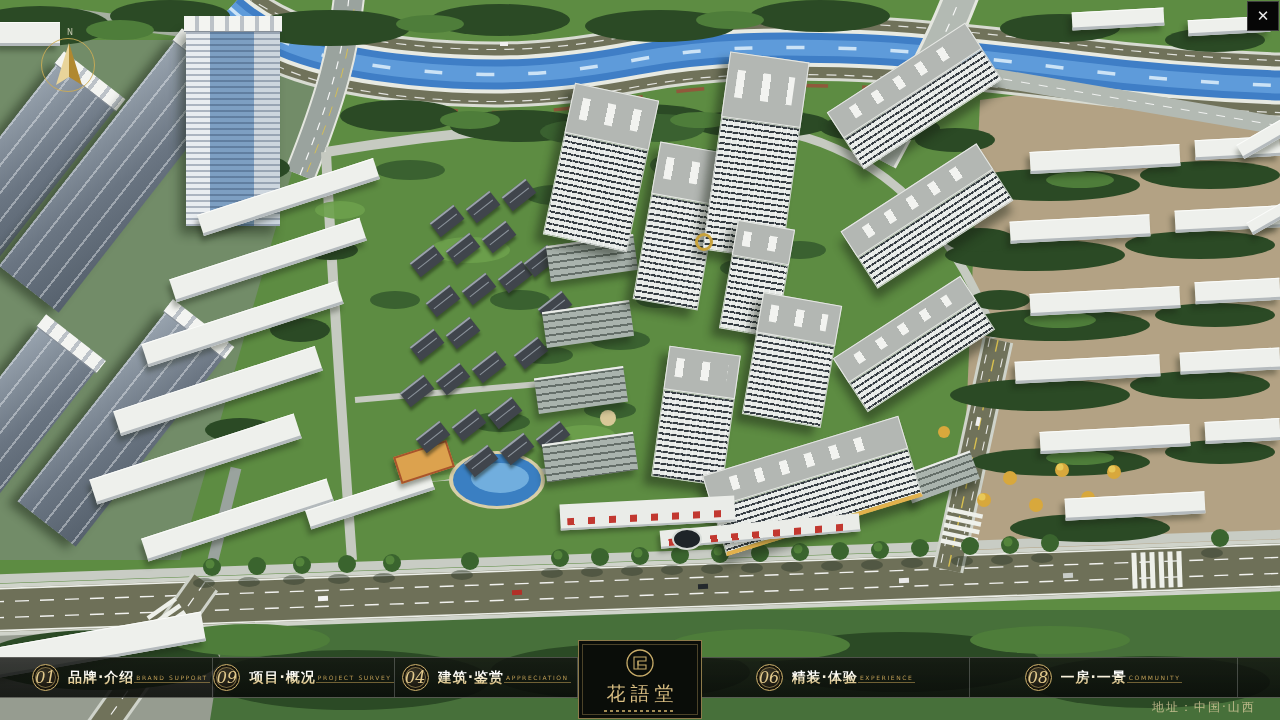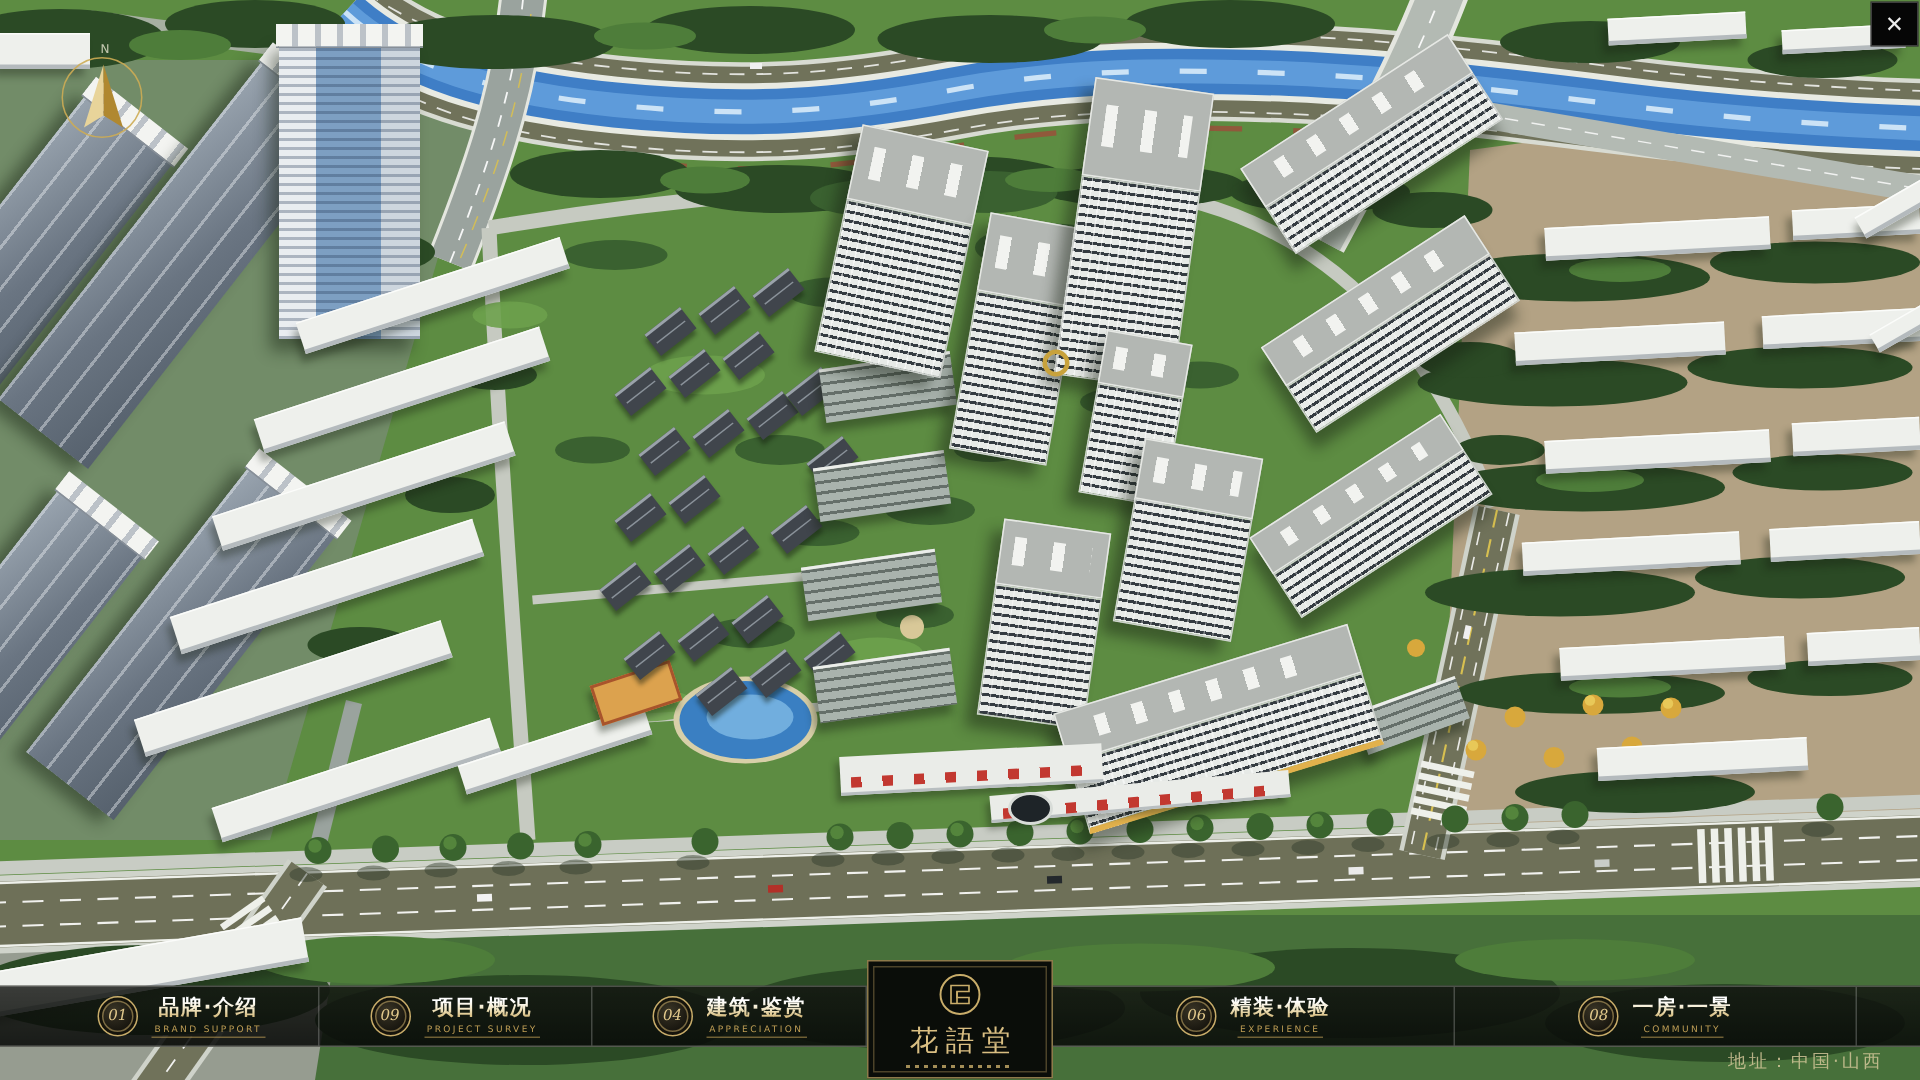--- a/index.html
+++ b/index.html
@@ -56,22 +56,22 @@
     border-top:1px solid rgba(230,230,220,.30);border-bottom:1px solid rgba(230,230,220,.30);}
   .nav-group{position:absolute;top:0;height:100%;display:flex;}
   .nav-left{left:30px;width:548px;}
   .nav-right{left:702px;width:536px;}
   .nav-item{flex:1;display:flex;align-items:center;justify-content:center;gap:9px;
     border-right:1px solid rgba(255,255,255,.22);cursor:pointer;}
   .badge{width:27px;height:27px;border-radius:50%;border:1px solid #c9ad6a;flex:0 0 27px;
     display:flex;align-items:center;justify-content:center;
     background:radial-gradient(circle at 40% 35%,#3a3526,#14120c 70%);
     box-shadow:inset 0 0 0 2px rgba(10,10,6,.9),inset 0 0 0 3px rgba(201,173,106,.55);}
-  .badge span{font-family:"DejaVu Serif","Liberation Serif",serif;font-style:italic;font-size:10px;color:#e2c98c;}
-  .nav-texts{display:flex;flex-direction:column;align-items:center;}
+  .badge span{font-family:"DejaVu Serif","Liberation Serif",serif;font-style:italic;font-size:16px;color:#e2c98c;}
+  .nav-texts{display:flex;flex-direction:row;align-items:center;}
   .nav-zh{font-size:14px;font-weight:bold;letter-spacing:1px;
     background:linear-gradient(180deg,#ffffff 25%,#f0e4c0 55%,#c9a860 95%);
     -webkit-background-clip:text;background-clip:text;color:#ecdfb8;-webkit-text-fill-color:transparent;}
   .nav-en{margin-top:2px;font-size:6px;letter-spacing:1.6px;color:#bf9e55;
     border-bottom:1px solid rgba(191,158,85,.55);padding:0 2px 1px;white-space:nowrap;}
 
   #logo-panel{position:absolute;left:578px;top:640px;width:124px;height:79px;background:#0a0d09;
     border:1px solid #8d7a4a;box-shadow:inset 0 0 0 3px #0a0d09,inset 0 0 0 4px rgba(141,122,74,.5);
     display:flex;flex-direction:column;align-items:center;justify-content:center;gap:3px;}
   #logo-title{font-family:"DejaVu Serif","Liberation Serif",serif;font-size:19px;color:#d9be82;letter-spacing:5px;margin-left:5px;}

